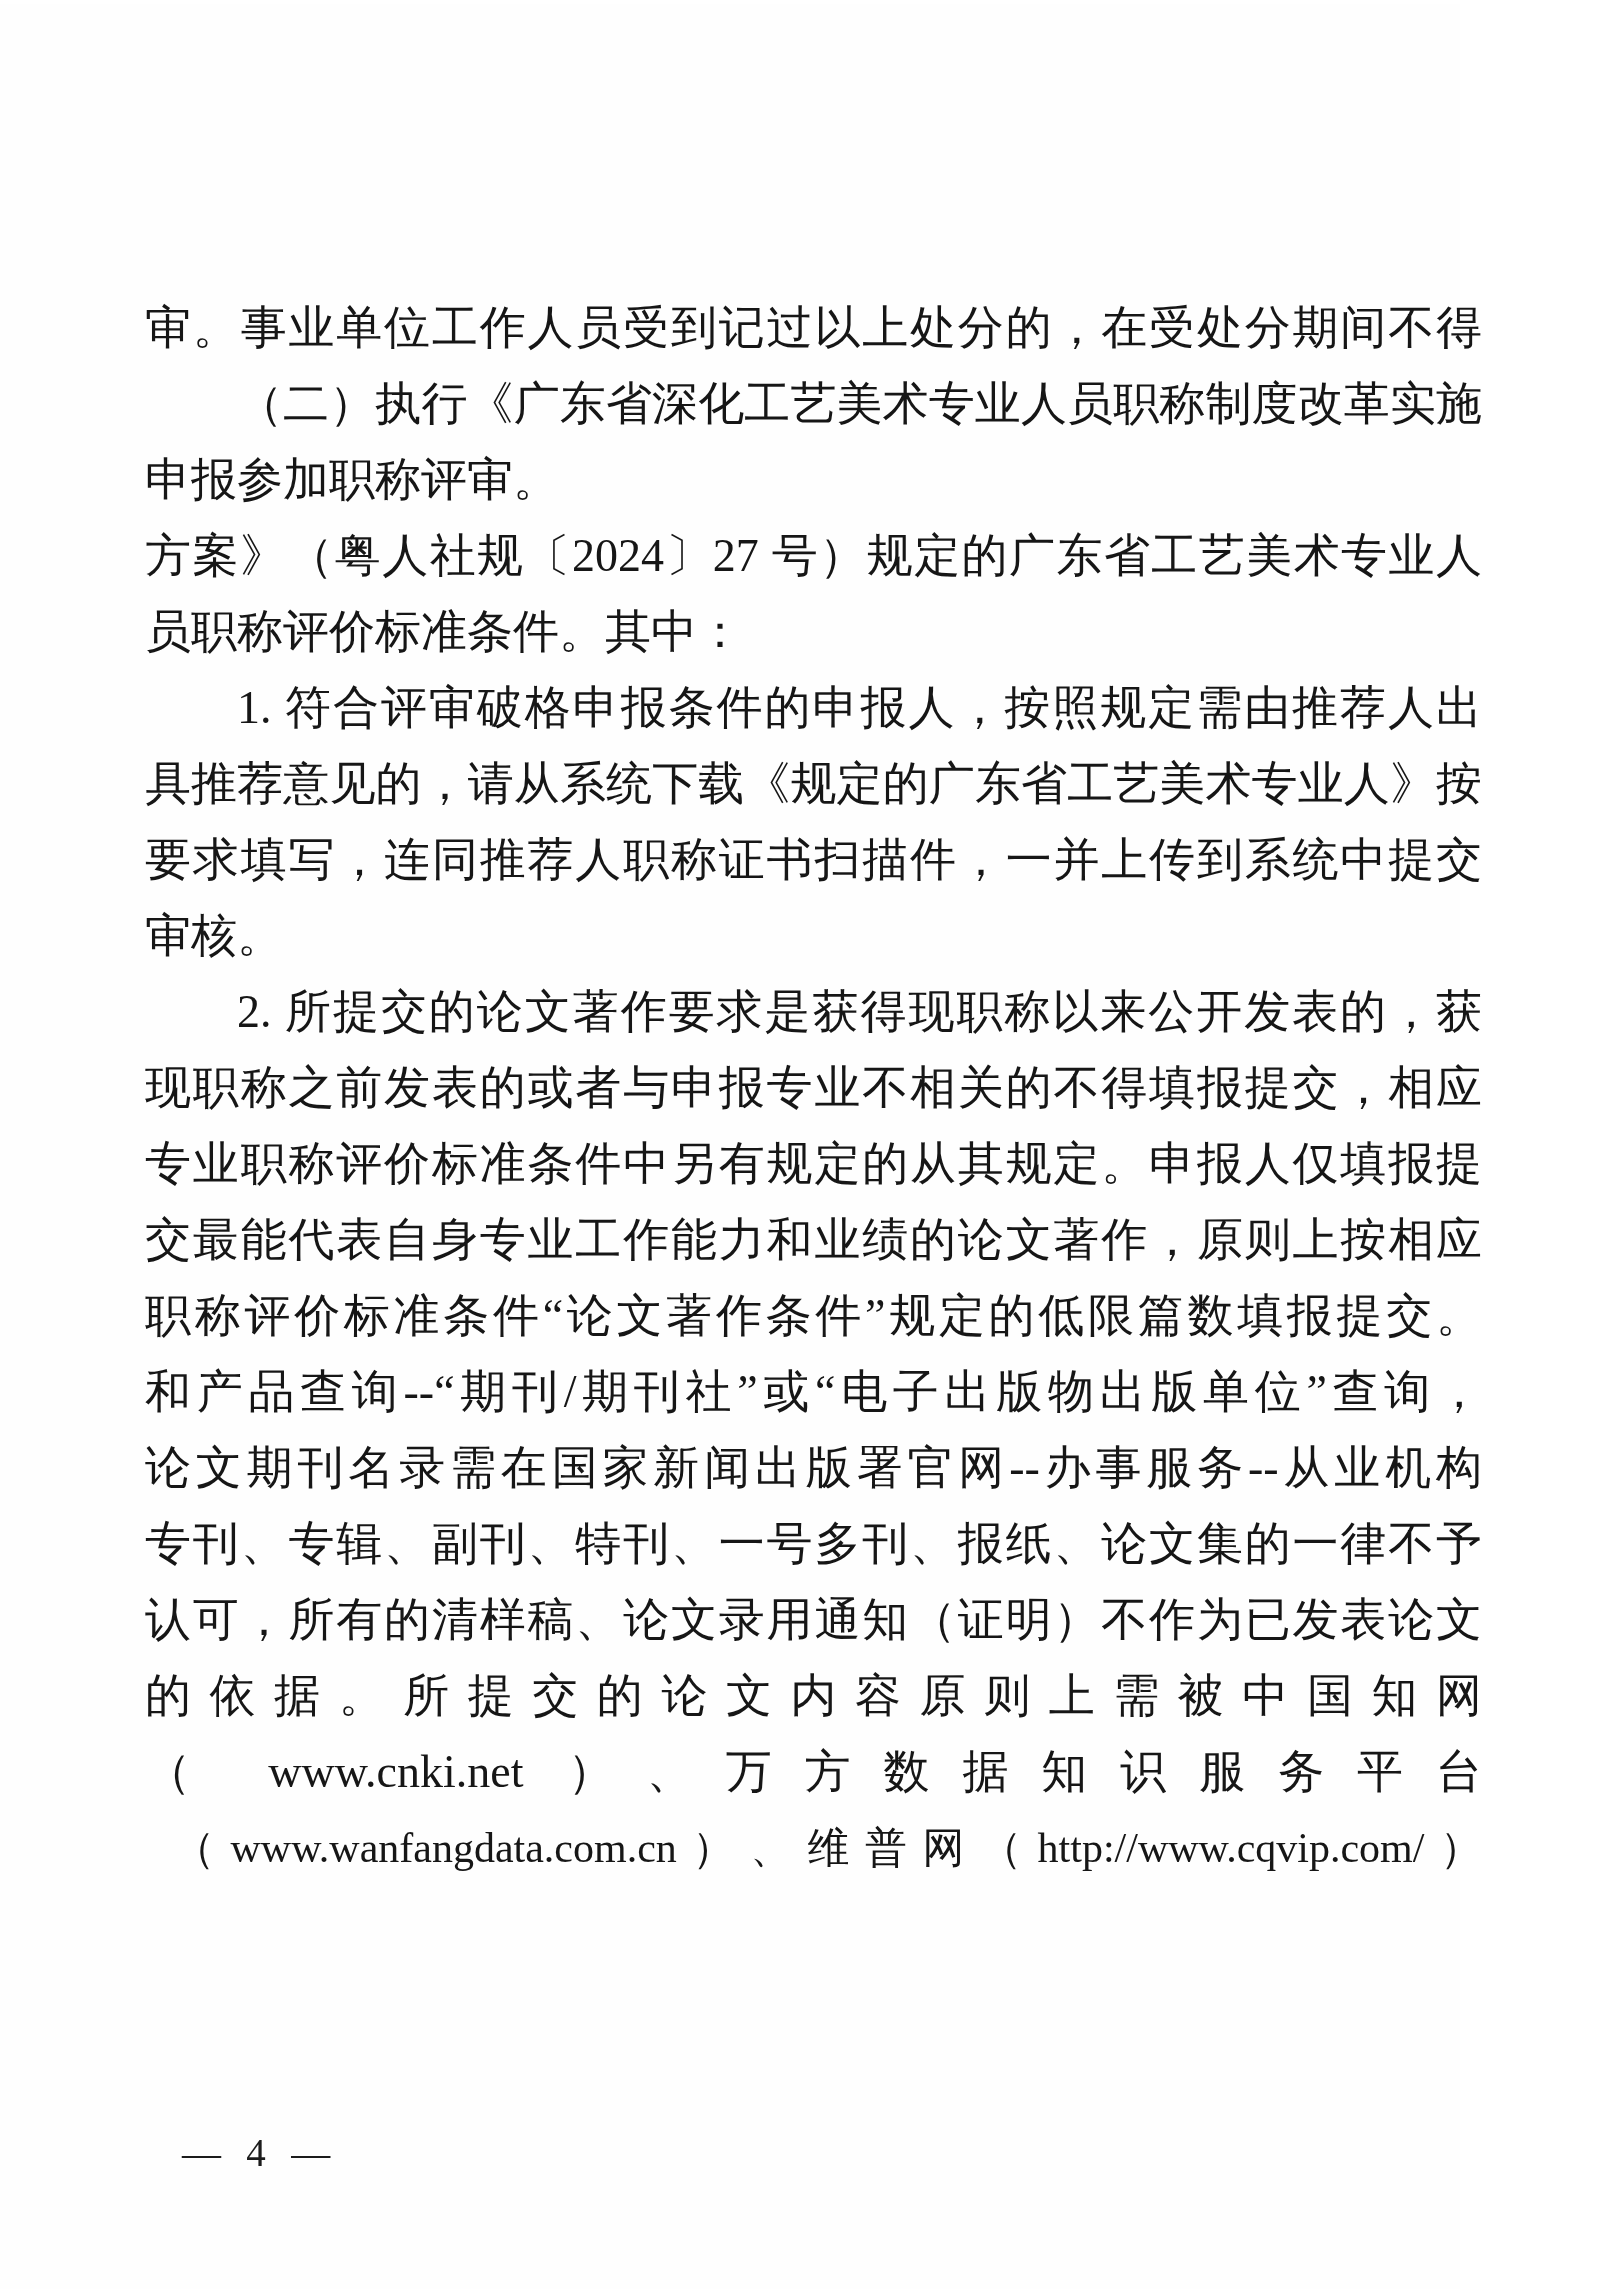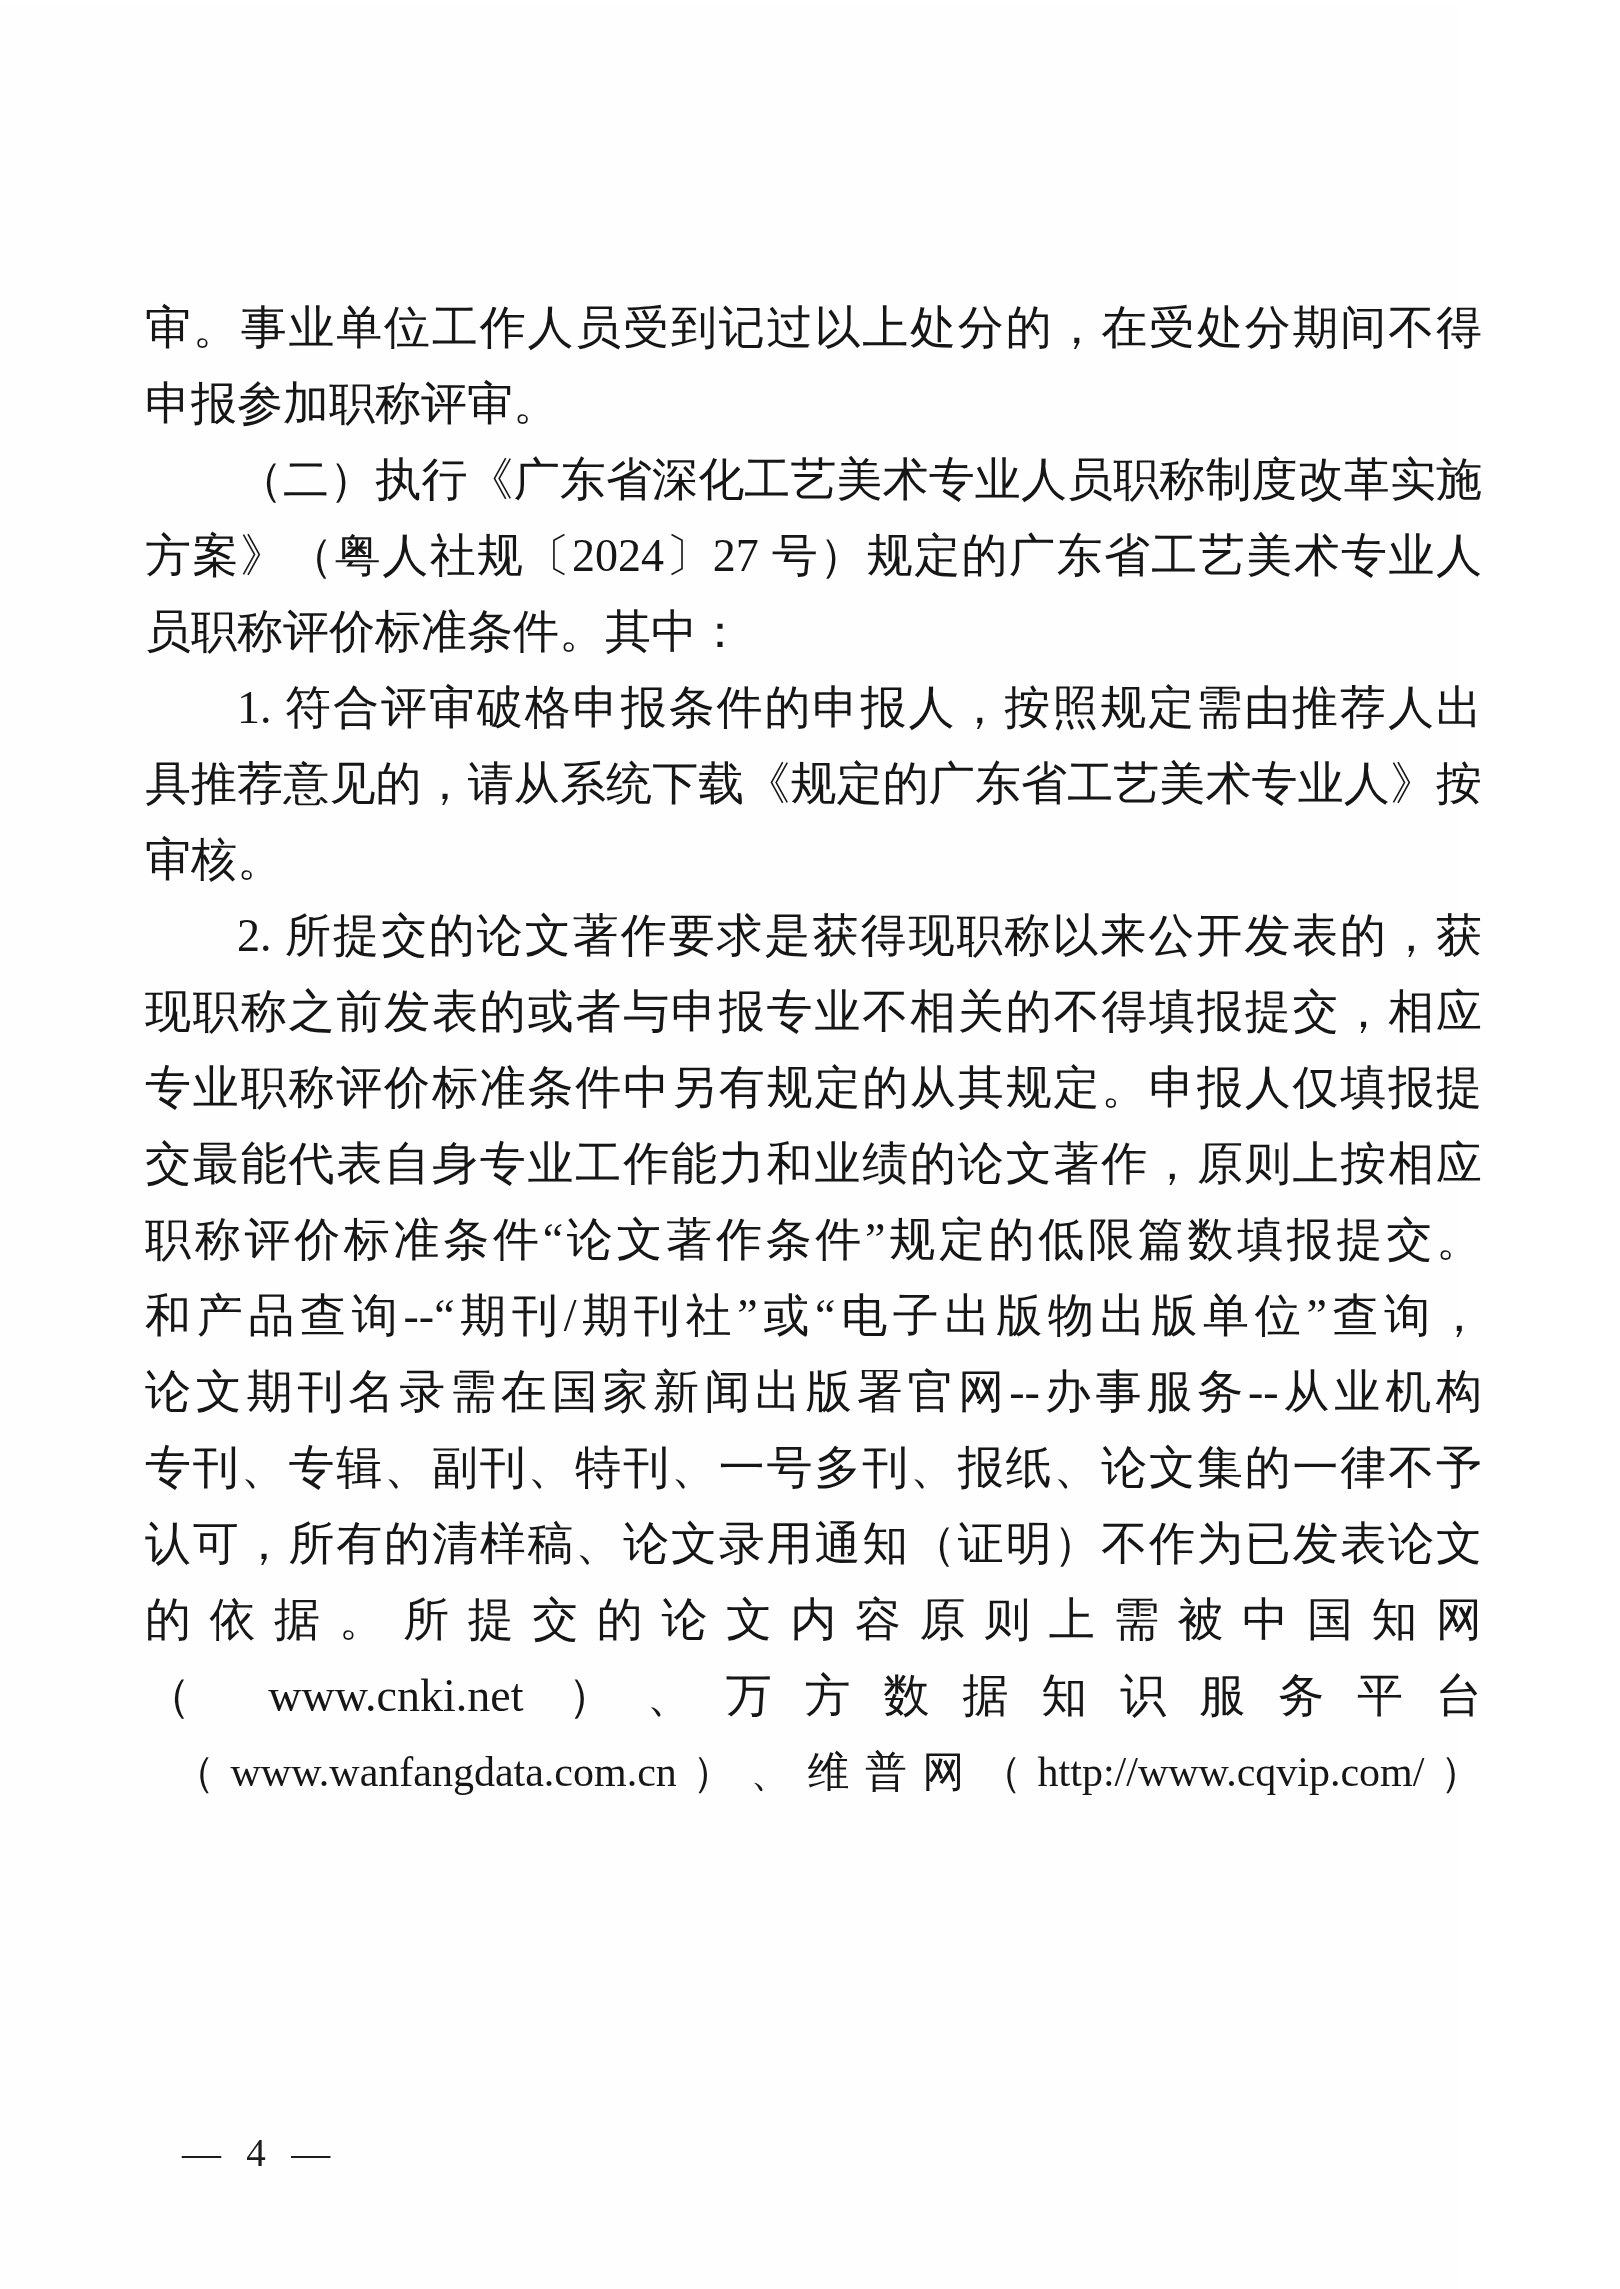--- a/index.html
+++ b/index.html
@@ -58,26 +58,27 @@
     letter-spacing: 7.8px;
     font-family: "Liberation Serif", "DejaVu Serif", serif;
   }
 </style>
 </head>
 <body>
 
 <div class="page">
   <div class="text-block">
     <div class="line">审。事业单位工作人员受到记过以上处分的，在受处分期间不得</div>
+    <div class="line indent">（二）执行《广东省深化工艺美术专业人员职称制度改革实施</div>
     <div class="line endline">申报参加职称评审。</div>
-    <div class="line indent">（二）执行《广东省深化工艺美术专业人员职称制度改革实施</div>
     <div class="line">方案》（粤人社规〔2024〕27 号）规定的广东省工艺美术专业人</div>
     <div class="line endline">员职称评价标准条件。其中：</div>
     <div class="line indent">1. 符合评审破格申报条件的申报人，按照规定需由推荐人出</div>
     <div class="line">具推荐意见的，请从系统下载《规定的广东省工艺美术专业人》按</div>
+    <div class="line">要求填写，连同推荐人职称证书扫描件，一并上传到系统中提交</div>
     <div class="line endline">审核。</div>
     <div class="line indent">2. 所提交的论文著作要求是获得现职称以来公开发表的，获</div>
     <div class="line">现职称之前发表的或者与申报专业不相关的不得填报提交，相应</div>
     <div class="line">专业职称评价标准条件中另有规定的从其规定。申报人仅填报提</div>
     <div class="line">交最能代表自身专业工作能力和业绩的论文著作，原则上按相应</div>
     <div class="line">职称评价标准条件“论文著作条件”规定的低限篇数填报提交。</div>
     <div class="line">和产品查询--“期刊/期刊社”或“电子出版物出版单位”查询，</div>
     <div class="line">论文期刊名录需在国家新闻出版署官网--办事服务--从业机构</div>
     <div class="line">专刊、专辑、副刊、特刊、一号多刊、报纸、论文集的一律不予</div>
     <div class="line">认可，所有的清样稿、论文录用通知（证明）不作为已发表论文</div>

